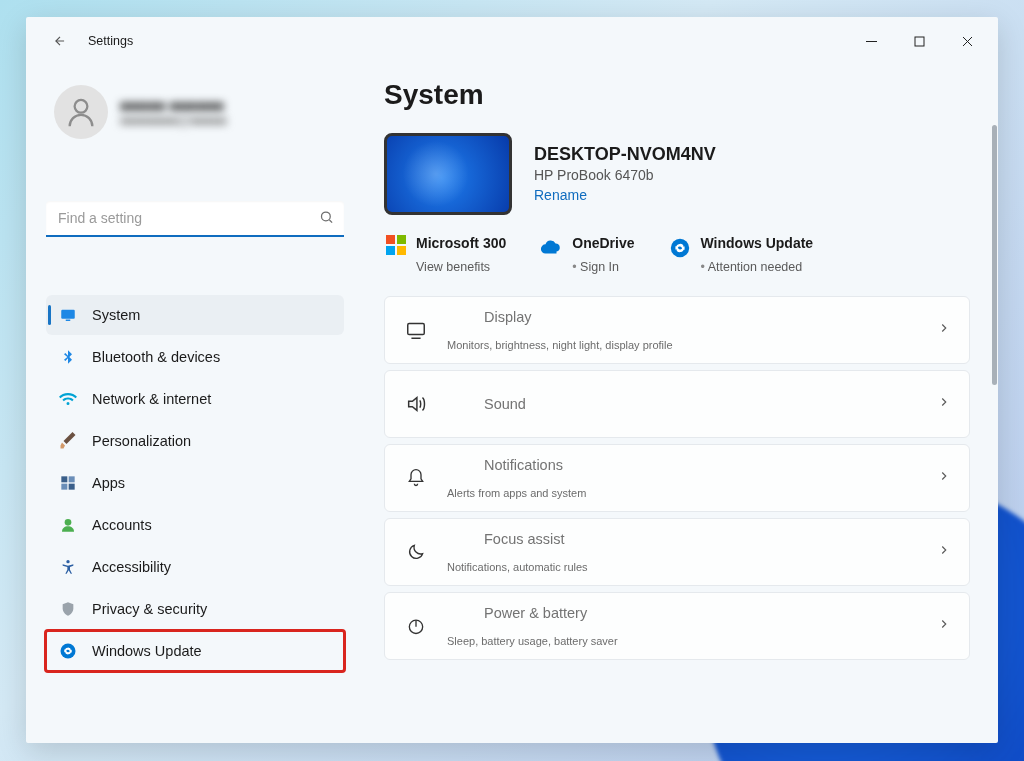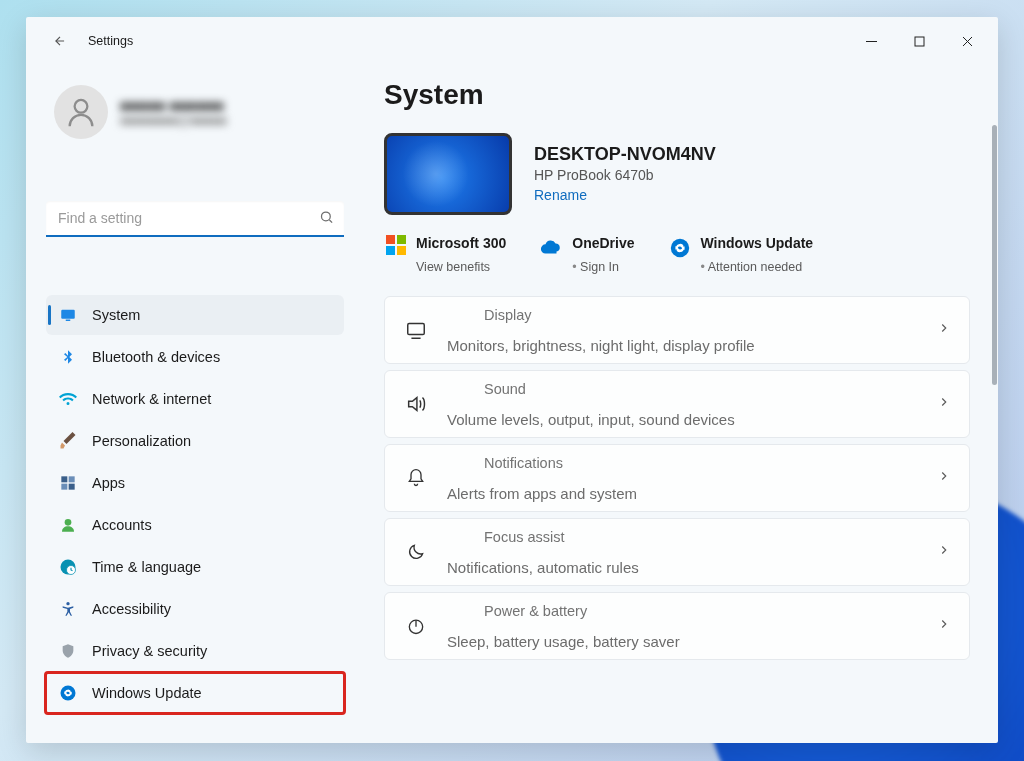--- a/index.html
+++ b/index.html
@@ -51,21 +51,21 @@
   .status-row { display:flex; gap:34px; margin-bottom:22px; padding-left:2px;}
   .status-item { display:flex; gap:10px; align-items:flex-start;}
   .status-item .sicon2 { width:22px; height:22px; margin-top:2px;}
   .status-item .st { font-size:14px; font-weight:600; color:#1b1b1b;}
   .status-item .ss { font-size:12.5px; color:#5a5a5a; margin-top:9px;}
   .bullet::before{content:"• "; color:#888;}
   .cards { display:flex; flex-direction:column; gap:6px;}
   .card { background:#fdfefe; border:1px solid #e5e9ed; border-radius:6px; height:68px; display:flex; align-items:center; padding:0 18px; cursor:pointer;}
   .card .cicon { width:26px; display:flex; align-items:center; justify-content:center; color:#333; margin-right:18px;}
   .card .ctext .ct { font-size:14.5px; color:#737373;margin-left:37px;}
-  .card .ctext .cs { font-size:15px; color:#6c6c6c; margin-top:14px;}
+  .card .ctext .cs { font-size:11px; color:#6c6c6c; margin-top:14px;}
   .card .chev { margin-left:auto; color:#5a5a5a;}
   .mslogo { width:20px; height:20px; display:grid; grid-template-columns:1fr 1fr; grid-template-rows:1fr 1fr; gap:2px;}
   .mslogo span:nth-child(1){background:#f25022;} .mslogo span:nth-child(2){background:#7fba00;}
   .mslogo span:nth-child(3){background:#00a4ef;} .mslogo span:nth-child(4){background:#ffb900;}
 </style>
 </head>
 <body>
 <div class="desktop-blob"></div>
 
 <div class="window">
@@ -171,30 +171,20 @@
             <span class="navicon">
               <svg width="16" height="16" viewBox="0 0 24 24" fill="#4caf50">
                 <circle cx="12" cy="8" r="5"></circle>
                 <path d="M3 22c0-5 4-8 9-8s9 3 9 8H3z"></path>
               </svg>
             </span>
             <span>Accounts</span>
           </div>
           <div class="navitem">
             <span class="navicon">
-              <svg width="18" height="18" viewBox="0 0 24 24">
-                <circle cx="12" cy="12" r="10" fill="#0891b2"></circle>
-                <circle cx="16" cy="16" r="6" fill="#fff" stroke="#0891b2"></circle>
-                <path d="M16 13v3l2 1" stroke="#0891b2" fill="none" stroke-width="1.5"></path>
-              </svg>
-            </span>
-            <span>Time &amp; language</span>
-          </div>
-          <div class="navitem">
-            <span class="navicon">
               <svg width="16" height="16" viewBox="0 0 24 24" fill="#2c5fa3">
                 <circle cx="12" cy="4" r="2.5"></circle>
                 <path d="M4 8l8 2 8-2v2l-5 2v4l3 6h-2l-3-5-3 5H8l3-6v-4L4 10V8z"></path>
               </svg>
             </span>
             <span>Accessibility</span>
           </div>
           <div class="navitem">
             <span class="navicon">
               <svg width="16" height="16" viewBox="0 0 24 24" fill="#9aa3ab">
@@ -280,21 +270,20 @@
           </div>
           <div class="card">
             <span class="cicon">
               <svg width="22" height="22" viewBox="0 0 24 24" fill="none" stroke="currentColor" stroke-width="1.6">
                 <path d="M4 9v6h4l5 4V5L8 9H4z" fill="currentColor" fill-opacity=".05"></path>
                 <path d="M16 8c1.5 1 1.5 7 0 8M19 5c3 2 3 12 0 14"></path>
               </svg>
             </span>
             <div class="ctext">
               <div class="ct">Sound</div>
-              <div class="cs">Volume levels, output, input, sound devices</div>
             </div>
             <span class="chev"><svg width="14" height="14" viewBox="0 0 24 24" fill="none" stroke="currentColor" stroke-width="2">
                 <path d="M9 18l6-6-6-6"></path>
               </svg></span>
           </div>
           <div class="card">
             <span class="cicon">
               <svg width="20" height="20" viewBox="0 0 24 24" fill="none" stroke="currentColor" stroke-width="1.6">
                 <path d="M6 8a6 6 0 1112 0v5l2 3H4l2-3V8z"></path>
                 <path d="M10 19a2 2 0 004 0"></path>

